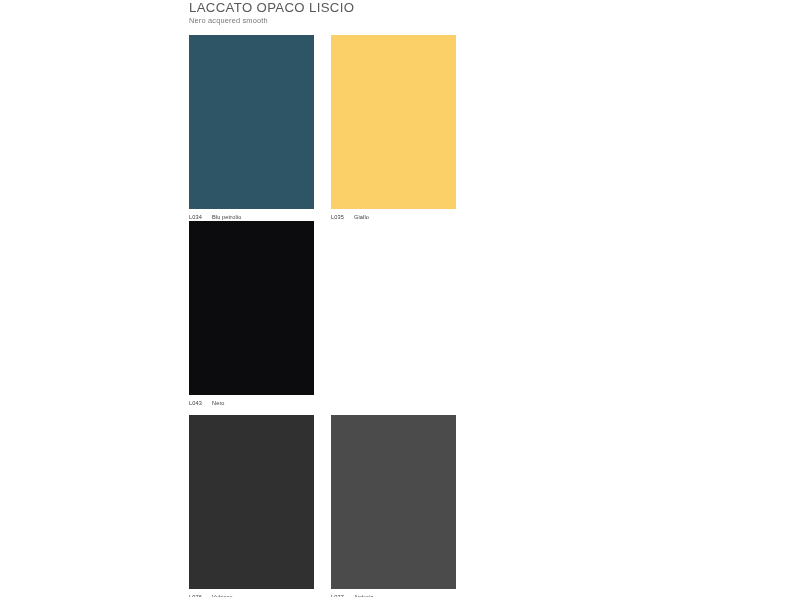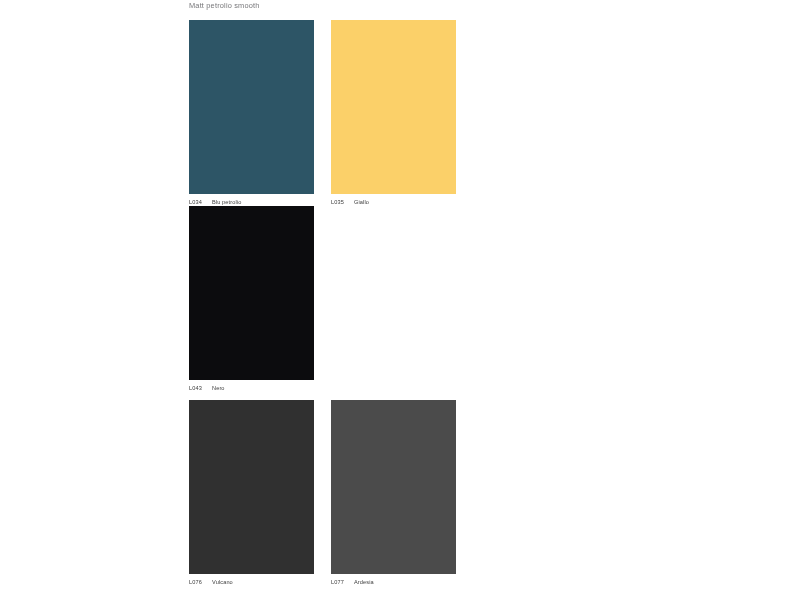--- a/index.html
+++ b/index.html
@@ -89,21 +89,22 @@
   .swatch-name { display: inline-block; }
 </style>
 </head>
 <body>
 
 <div class="page">
   <div class="content">
 
     <div class="section">
       <div class="section-head">
-        <div class="section-sub">Matt petrolio smooth</div>
+        <div class="section-title">LACCATO OPACO LISCIO</div>
+        <div class="section-sub">Nero acquered smooth</div>
       </div>
 
       <div class="swatch-grid" style="margin-top:10px;">
 
         <div class="swatch-cell">
           <div class="swatch-chip tall" style="background:#2d5566;"></div>
           <div class="swatch-caption">
             <span class="swatch-code">L034</span>
             <span class="swatch-name">Blu petrolio</span>
           </div>

